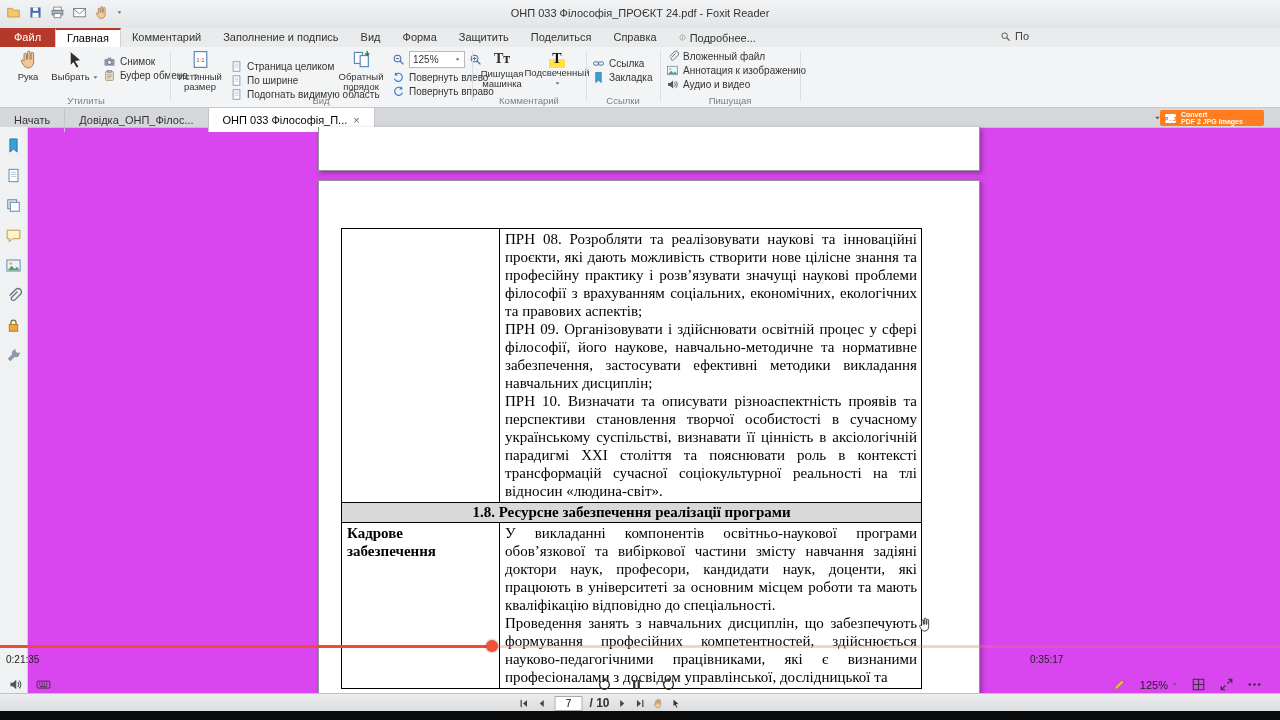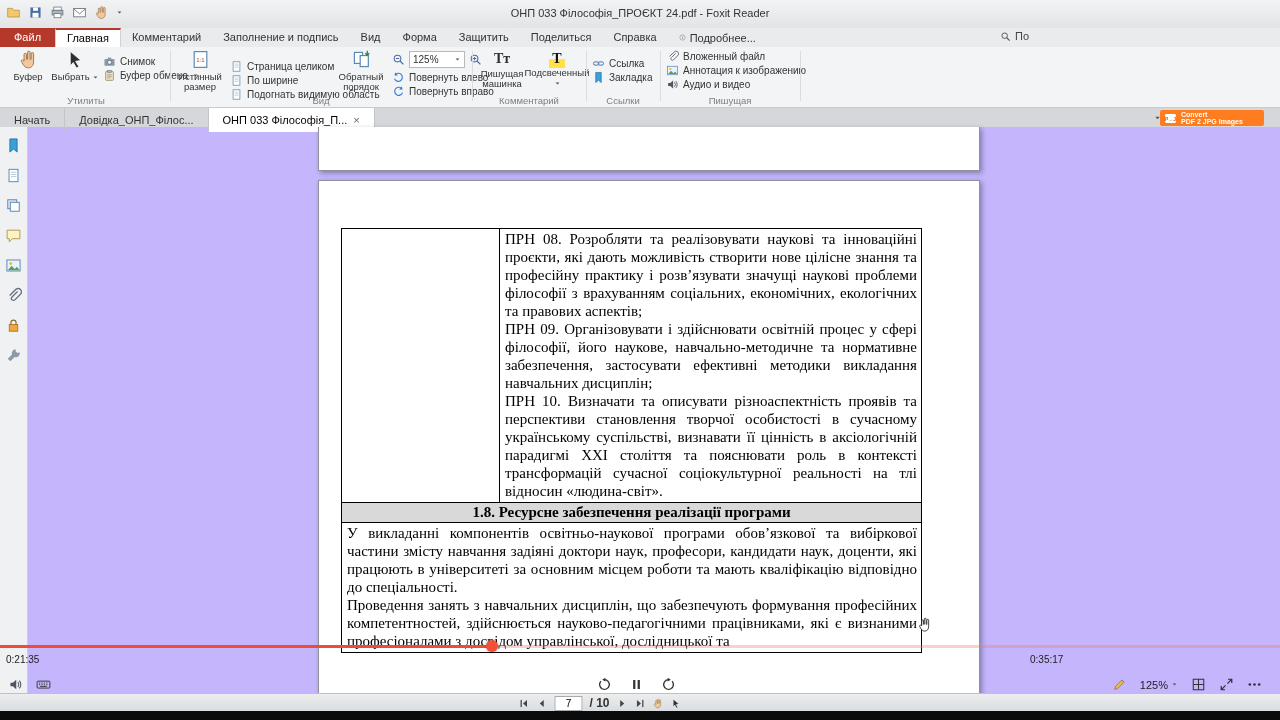--- a/index.html
+++ b/index.html
@@ -1,17 +1,17 @@
 <!DOCTYPE html>
 <html><head>
 <meta charset="utf-8">
 <style>
   html,body{margin:0;padding:0;}
   body{width:1280px;height:720px;font-family:"Liberation Sans",sans-serif;-webkit-font-smoothing:antialiased;}
-  .app{position:relative;width:1280px;height:720px;background:#c4b5fd;overflow:hidden;}
+  .app{position:relative;width:1280px;height:720px;background:#d946ef;overflow:hidden;}
 
   
   .titlebar{position:absolute;top:0;left:0;right:0;height:28px;background:linear-gradient(#f2f3f5,#e2e4e7);border-bottom:1px solid #cfd2d5;}
   .qat{position:absolute;left:6px;top:5px;display:flex;align-items:center;gap:7px;}
   .qico{width:15px;height:15px;display:block;}
   .wtitle{position:absolute;left:0;right:0;top:0;height:28px;line-height:26px;text-align:center;font-size:11px;color:#333;}
 
   
   .tabrow{position:absolute;top:28px;left:0;right:0;height:19px;background:#e9ebec;border-bottom:1px solid #d2d5d8;display:flex;align-items:stretch;font-size:11px;color:#333;}
   .rtab{padding:0 11px;line-height:18px;white-space:nowrap;}
@@ -310,21 +310,21 @@
     </div>
   </div>
 
   <div class="ribbon">
 
     <div class="bigbtn" style="left:8px;width:40px">
       <svg class="i22">
           <use href="#sy-hand"></use>
         </svg>
       <span class="blab">
-          <span>Буфер</span>
+          <span>Рука</span>
         </span>
     </div>
     <div class="bigbtn" style="left:50px;width:50px">
       <svg class="i22">
           <use href="#sy-cursor"></use>
         </svg>
       <span class="blab">
           <span>Выбрать</span>
           <svg class="car">
             <use href="#sy-caret"></use>
@@ -535,20 +535,21 @@
       <div class="trow">
         <div class="tcell cl"></div>
         <div class="tcell cr">
           <p>ПРН 08. Розробляти та реалізовувати наукові та інноваційні проєкти, які дають можливість створити нове цілісне знання та професійну практику і розв’язувати значущі наукові проблеми філософії з врахуванням соціальних, економічних, екологічних та правових аспектів;</p>
           <p>ПРН 09. Організовувати і здійснювати освітній процес у сфері філософії, його наукове, навчально-методичне та нормативне забезпечення, застосувати ефективні методики викладання навчальних дисциплін;</p>
           <p>ПРН 10. Визначати та описувати різноаспектність проявів та перспективи становлення творчої особистості в сучасному українському суспільстві, визнавати її цінність в аксіологічній парадигмі XXI століття та пояснювати роль в контексті трансформацій сучасної соціокультурної реальності на тлі відносин «людина-світ».</p>
         </div>
       </div>
       <div class="thead">1.8. Ресурсне забезпечення реалізації програми</div>
       <div class="trow">
+        <div class="tcell cl">Кадрове забезпечення</div>
         <div class="tcell cr">
           <p>У викладанні компонентів освітньо-наукової програми обов’язкової та вибіркової частини змісту навчання задіяні доктори наук, професори, кандидати наук, доценти, які працюють в університеті за основним місцем роботи та мають кваліфікацію відповідно до спеціальності.</p>
           <p>Проведення занять з навчальних дисциплін, що забезпечують формування професійних компетентностей, здійснюється науково-педагогічними працівниками, які є визнаними професіоналами з досвідом управлінської, дослідницької та</p>
         </div>
       </div>
     </div>
   </div>
 
   <svg class="handcur">
       <use href="#sy-handcursor"></use>

